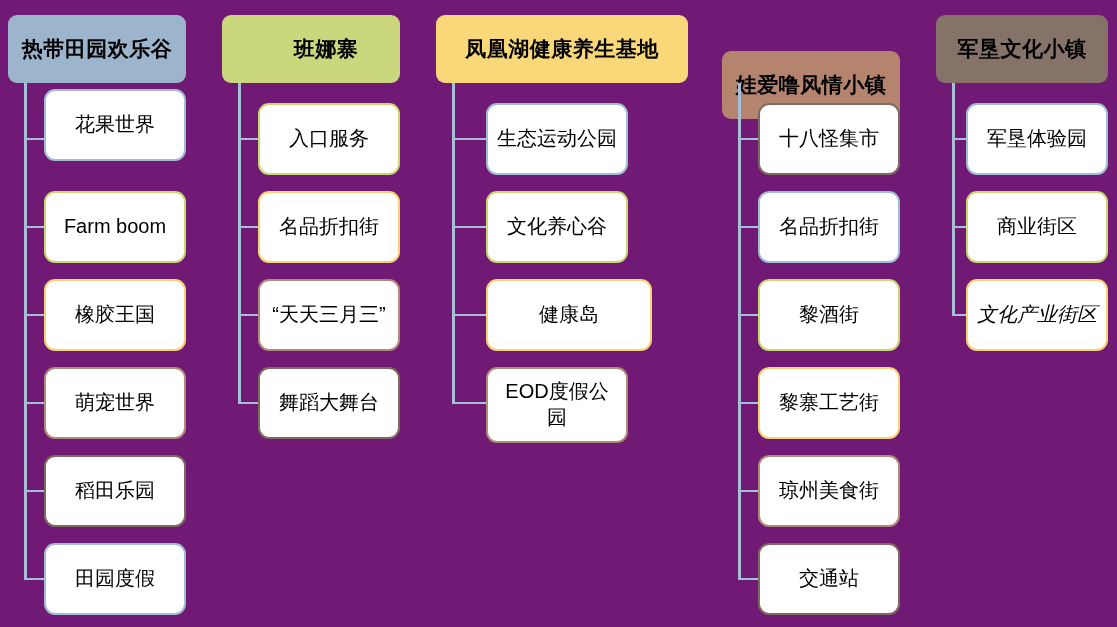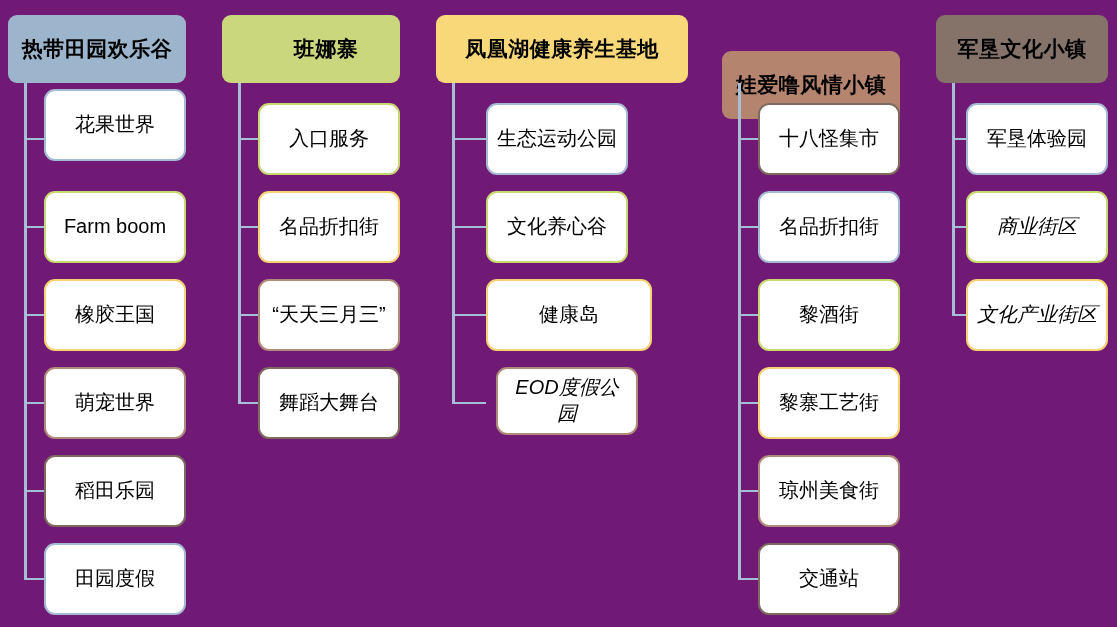--- a/index.html
+++ b/index.html
@@ -100,21 +100,21 @@
     <div class="column" style="left: 0px;">
       <div class="node-header" style="left: 436px; top: 15px; width: 252px; height: 68px; background: rgb(248, 216, 120);">凤凰湖健康养生基地</div>
       <div class="trunk" style="left: 452px; top: 83px; height: 320px; background: rgb(167, 191, 214);"></div>
       <div class="stub" style="left: 452px; top: 137.75px; width: 34px; background: rgb(167, 191, 214);"></div>
       <div class="node-child" style="left: 486px; top: 103px; width: 142px; height: 72px; border-color: rgb(163, 187, 211);">生态运动公园</div>
       <div class="stub" style="left: 452px; top: 225.75px; width: 34px; background: rgb(167, 191, 214);"></div>
       <div class="node-child" style="left: 486px; top: 191px; width: 142px; height: 72px; border-color: rgb(200, 217, 111); text-align: right;">文化养心谷</div>
       <div class="stub" style="left: 452px; top: 313.75px; width: 34px; background: rgb(167, 191, 214);"></div>
       <div class="node-child" style="left: 486px; top: 279px; width: 166px; height: 72px; border-color: rgb(247, 210, 114);">健康岛</div>
       <div class="stub" style="left: 452px; top: 401.75px; width: 34px; background: rgb(167, 191, 214);"></div>
-      <div class="node-child" style="left: 496px; top: 367px; width: 142px; height: 68px; border-color: rgb(176, 139, 121); font-style: italic;">EOD度假公园</div>
+      <div class="node-child" style="left: 486px; top: 367px; width: 142px; height: 76px; border-color: rgb(176, 139, 121);">EOD度假公园</div>
     </div>
     <div class="column" style="left: 0px;">
       <div class="node-header" style="left: 722px; top: 15px; width: 178px; height: 68px; background: rgb(180, 132, 111); margin-top: 36px;">娃爱噜风情小镇</div>
       <div class="trunk" style="left: 738px; top: 83px; height: 496px; background: rgb(167, 191, 214);"></div>
       <div class="stub" style="left: 738px; top: 137.75px; width: 20px; background: rgb(167, 191, 214);"></div>
       <div class="node-child" style="left: 758px; top: 103px; width: 142px; height: 72px; border-color: rgb(126, 107, 96);">十八怪集市</div>
       <div class="stub" style="left: 738px; top: 225.75px; width: 20px; background: rgb(167, 191, 214);"></div>
       <div class="node-child" style="left: 758px; top: 191px; width: 142px; height: 72px; border-color: rgb(163, 187, 211);">名品折扣街</div>
       <div class="stub" style="left: 738px; top: 313.75px; width: 20px; background: rgb(167, 191, 214);"></div>
       <div class="node-child" style="left: 758px; top: 279px; width: 142px; height: 72px; border-color: rgb(200, 217, 111);">黎酒街</div>
@@ -124,17 +124,17 @@
       <div class="node-child" style="left: 758px; top: 455px; width: 142px; height: 72px; border-color: rgb(176, 139, 121);">琼州美食街</div>
       <div class="stub" style="left: 738px; top: 577.75px; width: 20px; background: rgb(167, 191, 214);"></div>
       <div class="node-child" style="left: 758px; top: 543px; width: 142px; height: 72px; border-color: rgb(126, 107, 96);">交通站</div>
     </div>
     <div class="column" style="left: 0px;">
       <div class="node-header" style="left: 936px; top: 15px; width: 172px; height: 68px; background: rgb(133, 115, 106);">军垦文化小镇</div>
       <div class="trunk" style="left: 952px; top: 83px; height: 232px; background: rgb(167, 191, 214);"></div>
       <div class="stub" style="left: 952px; top: 137.75px; width: 14px; background: rgb(167, 191, 214);"></div>
       <div class="node-child" style="left: 966px; top: 103px; width: 142px; height: 72px; border-color: rgb(163, 187, 211);">军垦体验园</div>
       <div class="stub" style="left: 952px; top: 225.75px; width: 14px; background: rgb(167, 191, 214);"></div>
-      <div class="node-child" style="left: 966px; top: 191px; width: 142px; height: 72px; border-color: rgb(200, 217, 111); font-style: italic;">商业街区</div>
+      <div class="node-child" style="left: 966px; top: 191px; width: 142px; height: 72px; border-color: rgb(200, 217, 111);">商业街区</div>
       <div class="stub" style="left: 952px; top: 313.75px; width: 14px; background: rgb(167, 191, 214);"></div>
       <div class="node-child" style="left: 966px; top: 279px; width: 142px; height: 72px; border-color: rgb(247, 210, 114); font-style: italic;">文化产业街区</div>
     </div>
   </div>
 
 </body></html>

